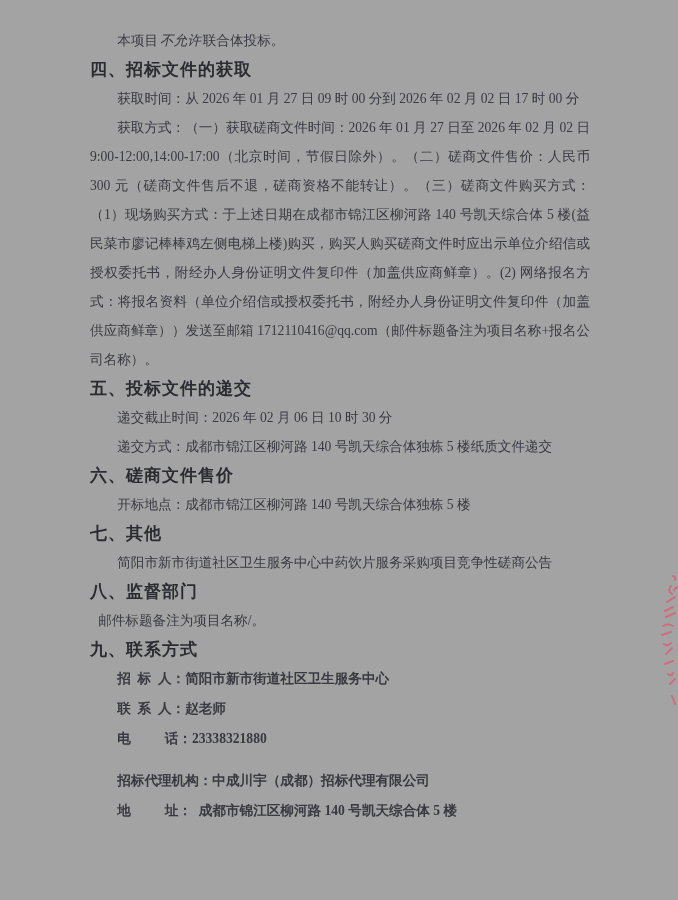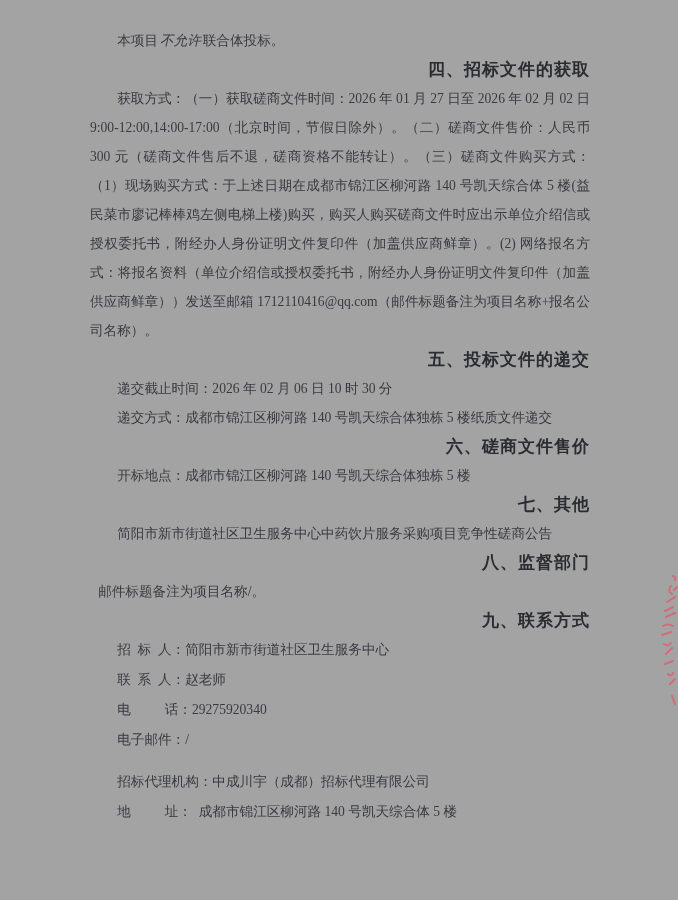--- a/index.html
+++ b/index.html
@@ -26,33 +26,34 @@
   .doc p { margin: 0; }
   .para-indent { text-indent: 2em; }
   .para-small-indent { text-indent: 0.6em; }
   .section-heading {
     margin: 0;
     font-size: 17px;
     font-weight: bold;
     line-height: 29px;
     color: #2b2c31;
     letter-spacing: 1px;
-    text-align: right;
+    text-align: left;
     font-family: "Liberation Sans", "DejaVu Sans", sans-serif;
   }
   .heading-gap { margin-top: 6px; }
   em.no-allow {
     font-style: italic;
     padding: 0 2px;
   }
   .contact-row {
     margin: 0;
     line-height: 30px;
     white-space: pre;
     text-align: left;
+    font-weight: bold;
   }
   .contact-label { white-space: pre; }
   .agency-block { margin-top: 12px; }
   .stamp {
     position: absolute;
     right: 0; top: 570px;
     width: 28px; height: 146px;
   }
   .stamp path {
     fill: none;
@@ -65,42 +66,42 @@
 </head>
 <body>
 
 <div class="page">
 
   <div class="doc">
 
     <p class="para-indent"><span>本项目</span><em class="no-allow">不允许</em><span>联合体投标。</span></p>
 
     <p class="section-heading">四、招标文件的获取</p>
+    <p class="para-indent">获取时间：从 2026 年 01 月 27 日  09 时 00 分到 2026 年 02 月 02 日  17 时 00 分</p>
     <p class="para-indent">获取方式：（一）获取磋商文件时间：2026 年 01 月 27 日至 2026 年 02 月 02 日 9:00-12:00,14:00-17:00（北京时间，节假日除外）。（二）磋商文件售价：人民币 300 元（磋商文件售后不退，磋商资格不能转让）。（三）磋商文件购买方式：（1）现场购买方式：于上述日期在成都市锦江区柳河路 140 号凯天综合体 5 楼(益民菜市廖记棒棒鸡左侧电梯上楼)购买，购买人购买磋商文件时应出示单位介绍信或授权委托书，附经办人身份证明文件复印件（加盖供应商鲜章）。(2) 网络报名方式：将报名资料（单位介绍信或授权委托书，附经办人身份证明文件复印件（加盖供应商鲜章））发送至邮箱 1712110416@qq.com（邮件标题备注为项目名称+报名公司名称）。</p>
 
     <p class="section-heading">五、投标文件的递交</p>
     <p class="para-indent">递交截止时间：2026 年 02 月 06 日  10 时 30 分</p>
     <p class="para-indent">递交方式：成都市锦江区柳河路 140 号凯天综合体独栋 5 楼纸质文件递交</p>
 
     <p class="section-heading">六、磋商文件售价</p>
     <p class="para-indent">开标地点：成都市锦江区柳河路 140 号凯天综合体独栋 5 楼</p>
 
     <p class="section-heading">七、其他</p>
     <p class="para-indent">简阳市新市街道社区卫生服务中心中药饮片服务采购项目竞争性磋商公告</p>
 
     <p class="section-heading heading-gap">八、监督部门</p>
     <p class="para-small-indent">邮件标题备注为项目名称/。</p>
 
     <p class="section-heading">九、联系方式</p>
 
     <div>
       <p class="contact-row para-indent"><span class="contact-label">招  标  人：</span><span>简阳市新市街道社区卫生服务中心</span></p>
       <p class="contact-row para-indent"><span class="contact-label">联  系  人：</span><span>赵老师</span></p>
-      <p class="contact-row para-indent"><span class="contact-label">电          话：</span><span>29275920340</span></p>
-      <p class="contact-row para-indent"><span class="contact-label">电子邮件：</span><span>/</span></p>
+      <p class="contact-row para-indent"><span class="contact-label">电          话：</span><span>23338321880</span></p>
     </div>
 
     <div class="agency-block">
       <p class="contact-row para-indent"><span class="contact-label">招标代理机构：</span><span>中成川宇（成都）招标代理有限公司</span></p>
       <p class="contact-row para-indent"><span class="contact-label">地          址：  </span><span>成都市锦江区柳河路 140 号凯天综合体 5 楼</span></p>
 
     </div>
 
   </div>
 

